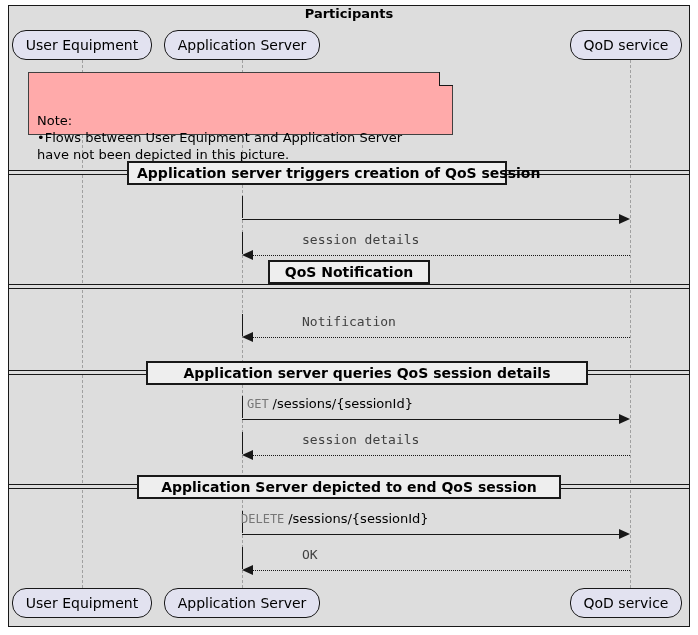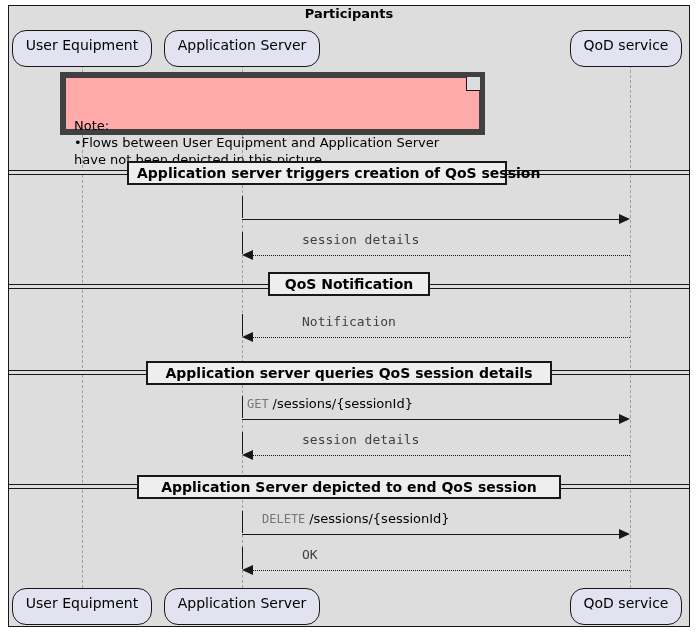--- a/index.html
+++ b/index.html
@@ -52,36 +52,35 @@
   .participant {
     position: absolute;
     background: #E2E2F0;
     border: 1px solid #181818;
     border-radius: 14px;
     box-sizing: border-box;
     font-size: 14px;
     color: #000000;
     text-align: center;
     line-height: 28px;
-    height: 37px;
+    height: 30px;
     white-space: nowrap;
   }
 
   
   .note {
     position: absolute;
     background: #FFAAAA;
-    border: 6px solid #404040;
+    border: 1px solid #404040;
     box-sizing: border-box;
     font-size: 13px;
     color: #000000;
     padding: 5px 7px 5px 8px;
     line-height: 17px;
     white-space: pre-line;
-    margin-left: 32px;
   }
   .note-fold {
     position: absolute;
     right: -1px;
     top: -1px;
     width: 13px;
     height: 13px;
     background: #DDDDDD;
     border-left: 1px solid #181818;
     border-bottom: 1px solid #181818;
@@ -198,51 +197,51 @@
   <div class="arrow-head right" style="left:619px; top:214px;"></div>
 
   <div class="tick" style="left:242px; top:232px;"></div>
   <div class="msg-label" style="left:258px; top:232px;">
     <span class="msg-mono">session details</span>
   </div>
   <div class="arrow-line dotted" style="left:253px; top:255px; width:377px;"></div>
   <div class="arrow-head left" style="left:242px; top:250px;"></div>
 
   <div class="divider-line" style="top:284px;"></div>
-  <div class="divider-box" style="left:268px; top:272px; width:162px;">QoS Notification</div>
+  <div class="divider-box" style="left:268px; top:260px; width:162px;">QoS Notification</div>
 
   <div class="tick" style="left:242px; top:314px;"></div>
   <div class="msg-label" style="left:258px; top:314px;">
     <span class="msg-mono">Notification</span>
   </div>
   <div class="arrow-line dotted" style="left:253px; top:337px; width:377px;"></div>
   <div class="arrow-head left" style="left:242px; top:332px;"></div>
 
   <div class="divider-line" style="top:370px;"></div>
-  <div class="divider-box" style="left:146px; top:361px; width:406px;">Application server queries QoS session details</div>
+  <div class="divider-box" style="left:146px; top:361px; width:442px;">Application server queries QoS session details</div>
 
   <div class="tick" style="left:242px; top:396px;"></div>
   <div class="msg-label" style="left:247px; top:396px;">
     <span class="msg-verb">GET</span><span>&nbsp;</span><span class="msg-path">/sessions/{sessionId}</span>
   </div>
   <div class="arrow-line" style="left:242px; top:419px; width:377px;"></div>
   <div class="arrow-head right" style="left:619px; top:414px;"></div>
 
   <div class="tick" style="left:242px; top:432px;"></div>
   <div class="msg-label" style="left:258px; top:432px;">
     <span class="msg-mono">session details</span>
   </div>
   <div class="arrow-line dotted" style="left:253px; top:455px; width:377px;"></div>
   <div class="arrow-head left" style="left:242px; top:450px;"></div>
 
   <div class="divider-line" style="top:484px;"></div>
   <div class="divider-box" style="left:137px; top:475px; width:424px;">Application Server depicted to end QoS session</div>
 
   <div class="tick" style="left:242px; top:511px;"></div>
-  <div class="msg-label" style="left:262px; top:511px;">
+  <div class="msg-label" style="left:241px; top:511px;">
     <span class="msg-verb">DELETE</span><span>&nbsp;</span><span class="msg-path">/sessions/{sessionId}</span>
   </div>
   <div class="arrow-line" style="left:242px; top:534px; width:377px;"></div>
   <div class="arrow-head right" style="left:619px; top:529px;"></div>
 
   <div class="tick" style="left:242px; top:547px;"></div>
   <div class="msg-label" style="left:258px; top:547px;">
     <span class="msg-mono">OK</span>
   </div>
   <div class="arrow-line dotted" style="left:253px; top:570px; width:377px;"></div>

